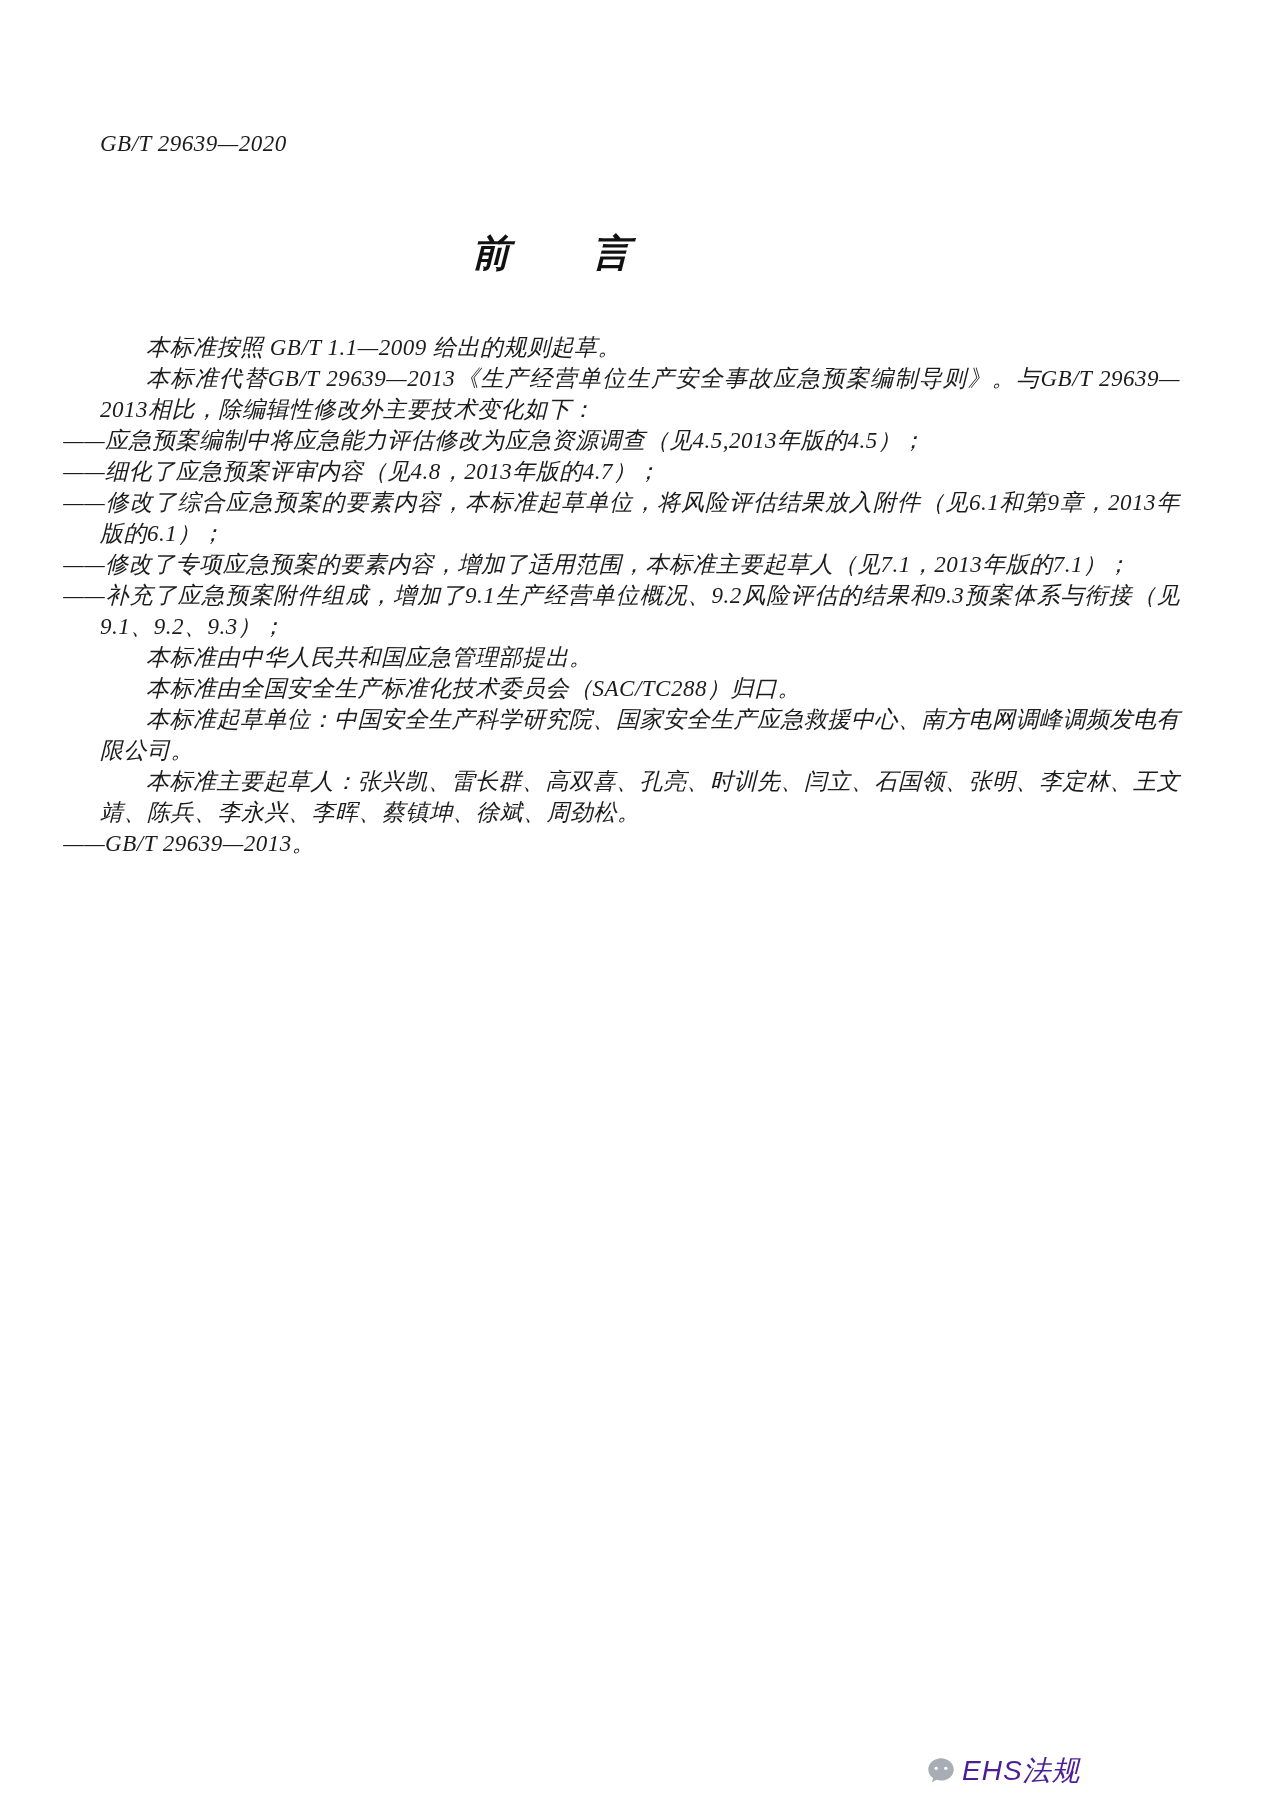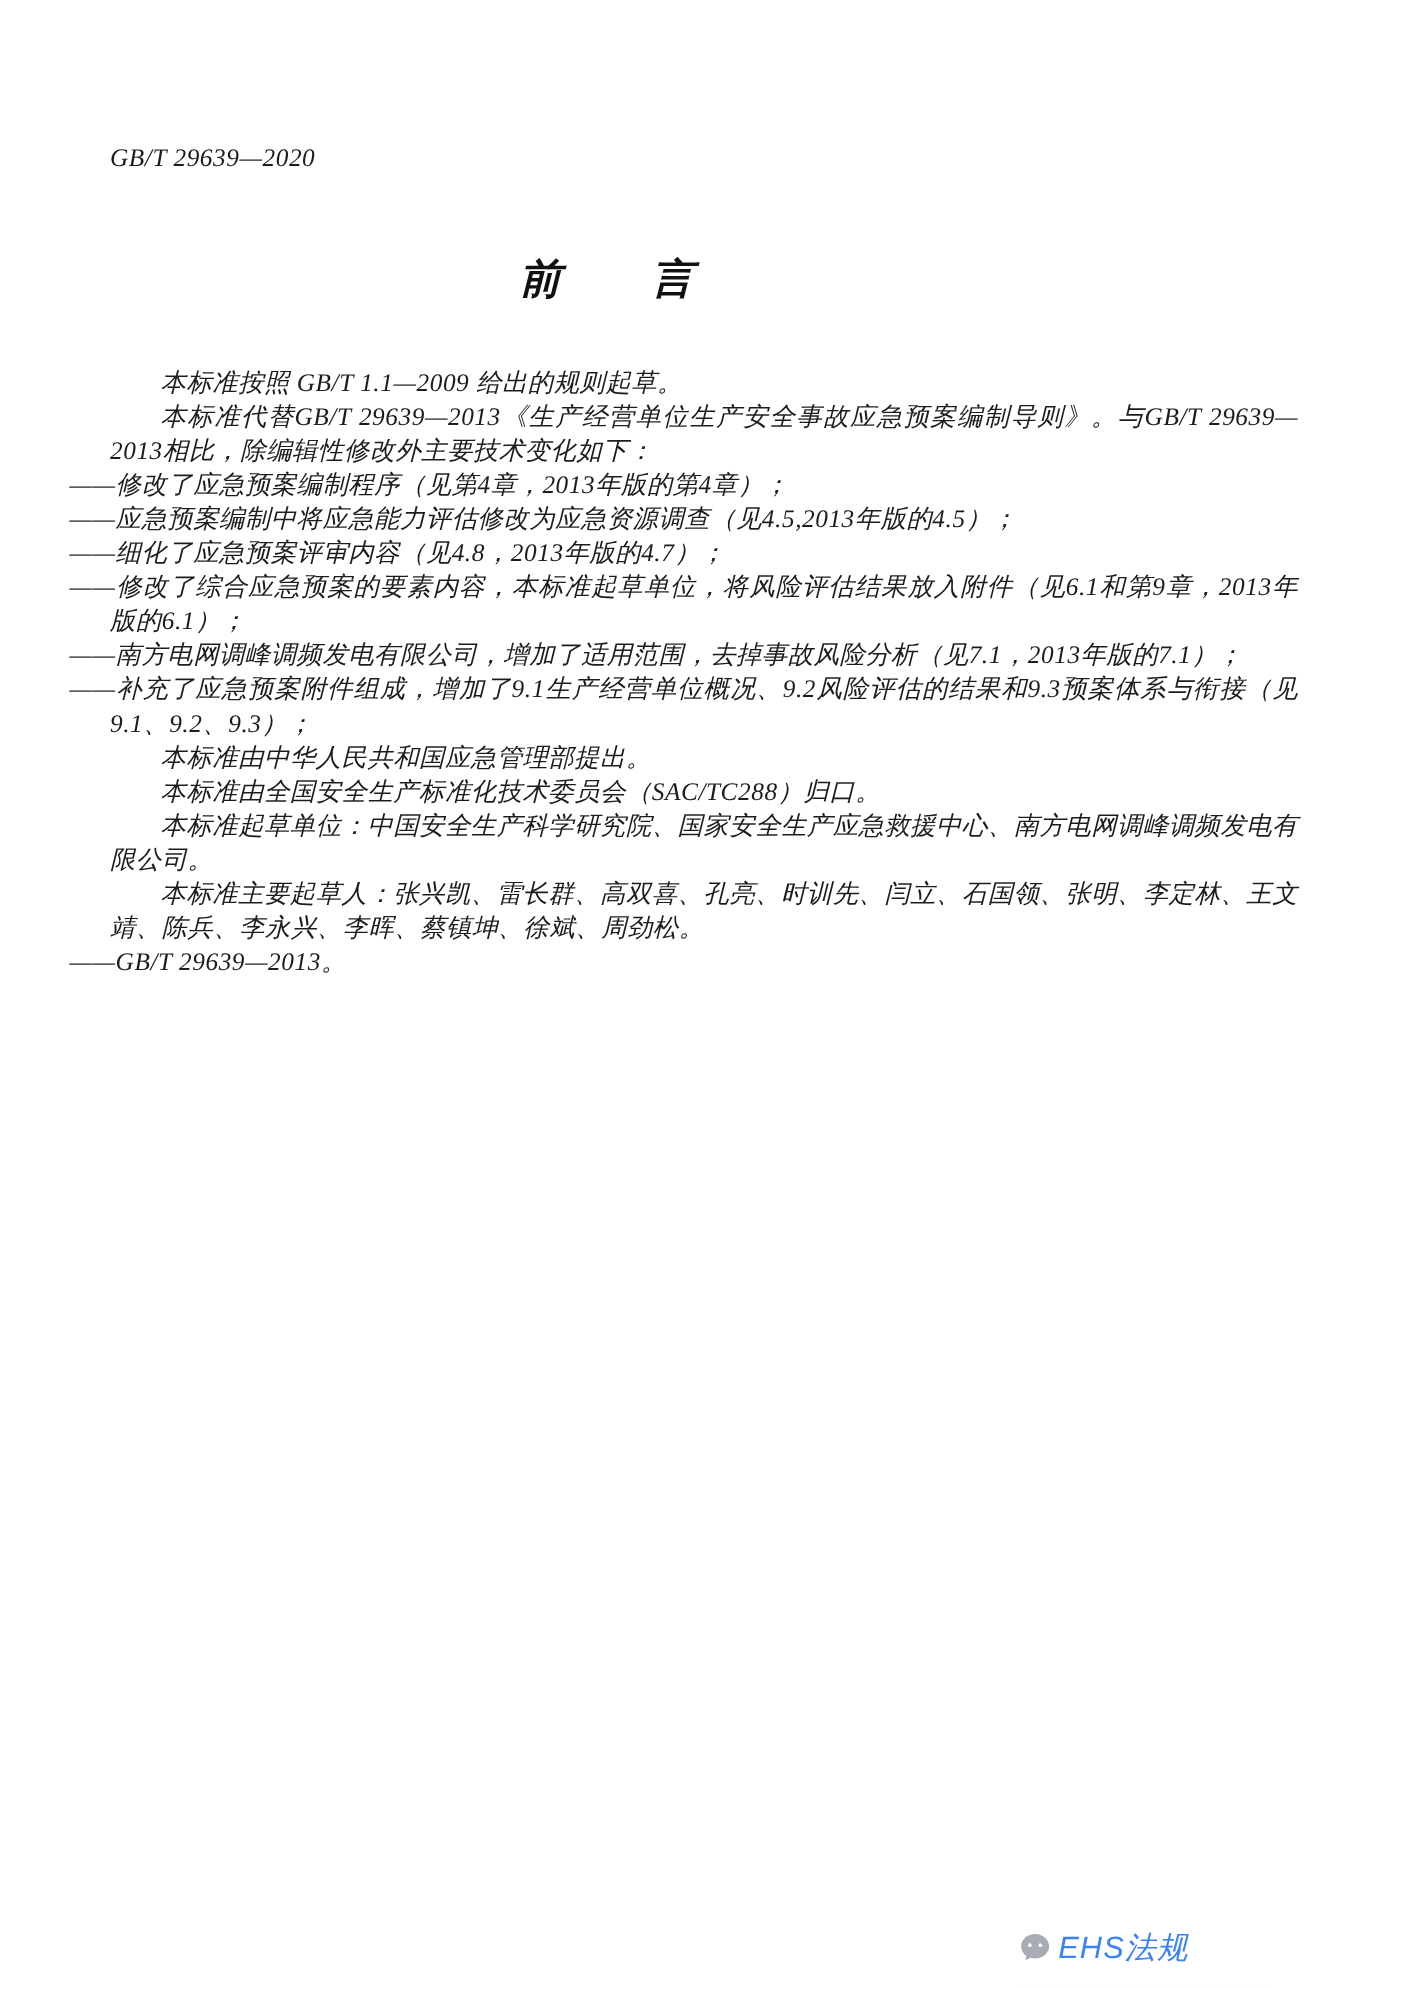--- a/index.html
+++ b/index.html
@@ -60,21 +60,21 @@
     padding-left: 3.6em;
     text-indent: -1.6em;
   }
   .watermark {
     position: absolute;
     top: 1752px;
     left: 924px;
     display: flex;
     align-items: center;
     gap: 4px;
-    color: #3b82f6;
+    color: #4c1d95;
     justify-content: space-between;
   }
   .wm-icon {
     display: inline-flex;
     width: 34px;
     height: 34px;
   }
   .wm-icon svg {
     width: 100%;
     height: 100%;
@@ -91,25 +91,24 @@
 
 <div class="page">
 
   <div class="doc-number">GB/T 29639—2020</div>
 
   <h1 class="title">前　　言</h1>
 
   <div class="body">
     <p class="para">本标准按照 GB/T 1.1—2009 给出的规则起草。</p>
     <p class="para">本标准代替GB/T 29639—2013《生产经营单位生产安全事故应急预案编制导则》。与GB/T 29639—2013相比，除编辑性修改外主要技术变化如下：</p>
-    <p class="dash">——修改了应急预案编制程序（见第4章，2013年版的第4章）；</p>
     <p class="dash">——应急预案编制中将应急能力评估修改为应急资源调查（见4.5,2013年版的4.5）；</p>
     <p class="dash">——细化了应急预案评审内容（见4.8，2013年版的4.7）；</p>
     <p class="dash">——修改了综合应急预案的要素内容，本标准起草单位，将风险评估结果放入附件（见6.1和第9章，2013年版的6.1）；</p>
-    <p class="dash">——南方电网调峰调频发电有限公司，增加了适用范围，去掉事故风险分析（见7.1，2013年版的7.1）；</p>
+    <p class="dash">——修改了专项应急预案的要素内容，增加了适用范围，本标准主要起草人（见7.1，2013年版的7.1）；</p>
     <p class="dash">——补充了应急预案附件组成，增加了9.1生产经营单位概况、9.2风险评估的结果和9.3预案体系与衔接（见9.1、9.2、9.3）；</p>
     <p class="para">本标准由中华人民共和国应急管理部提出。</p>
     <p class="para">本标准由全国安全生产标准化技术委员会（SAC/TC288）归口。</p>
     <p class="para">本标准起草单位：中国安全生产科学研究院、国家安全生产应急救援中心、南方电网调峰调频发电有限公司。</p>
     <p class="para">本标准主要起草人：张兴凯、雷长群、高双喜、孔亮、时训先、闫立、石国领、张明、李定林、王文靖、陈兵、李永兴、李晖、蔡镇坤、徐斌、周劲松。</p>
     <p class="dash">——GB/T 29639—2013。</p>
   </div>
 
   <div class="watermark">
     <span class="wm-icon">

